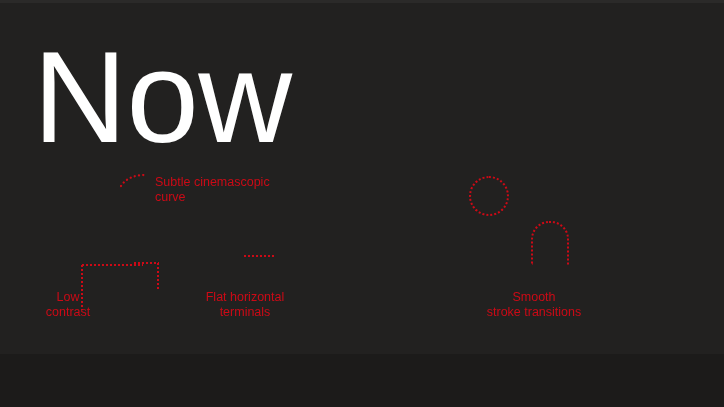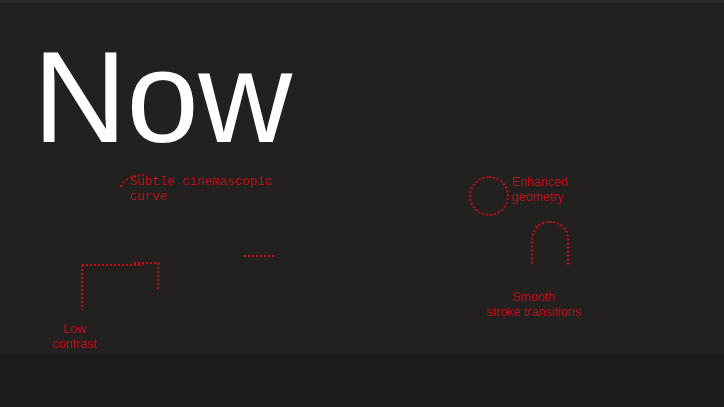--- a/index.html
+++ b/index.html
@@ -48,23 +48,23 @@
   .label {
     position: absolute;
     color: #cc0a16;
     font-size: 12.5px;
     line-height: 14.5px;
     white-space: pre-line;
   }
   .label.center { text-align: center; }
   .label.left { text-align: left; }
 
-  .lbl-cinemascopic { left: 130px; top: 175px; width: 170px; font-family: Liberation Mono, monospace; }
+  .lbl-cinemascopic { left: 155px; top: 175px; width: 170px; }
   .lbl-enhanced     { left: 512px; top: 175px; width: 120px; }
-  .lbl-low          { left: 39px;  top: 290px; width: 72px; margin-top: 32px; }
+  .lbl-low          { left: 32px;  top: 290px; width: 72px; }
   .lbl-straight     { left: 110px; top: 290px; width: 88px; }
   .lbl-flat         { left: 190px; top: 290px; width: 110px; }
   .lbl-smooth       { left: 468px; top: 290px; width: 132px; }
 
   
   .marker { position: absolute; }
 
   
   .dot-h {
     height: 2px;
@@ -134,24 +134,24 @@
     </svg>
   </div>
 
   <div class="marker m-circle"></div>
 
   <div class="marker m-arch"></div>
 
   <div class="label left lbl-cinemascopic">Subtle cinemascopic
 curve</div>
 
-  <div class="label left lbl-enhanced">Enhanced
-geometry</div>
 
   <div class="label center lbl-low">Low
 contrast</div>
 
 
+  <div class="label center lbl-flat">Flat horizontal
+terminals</div>
 
   <div class="label center lbl-smooth">Smooth
 stroke transitions</div>
 
 </div>
 
 </body></html>

